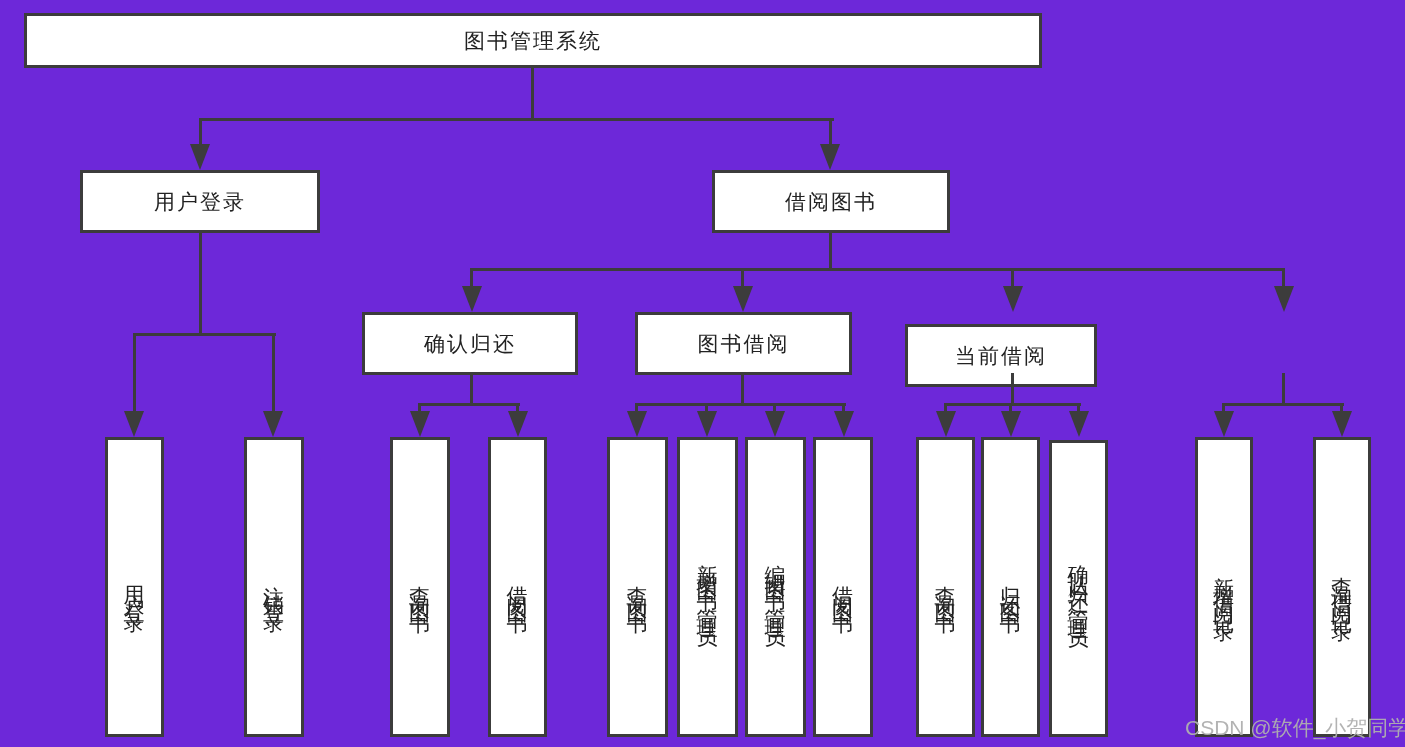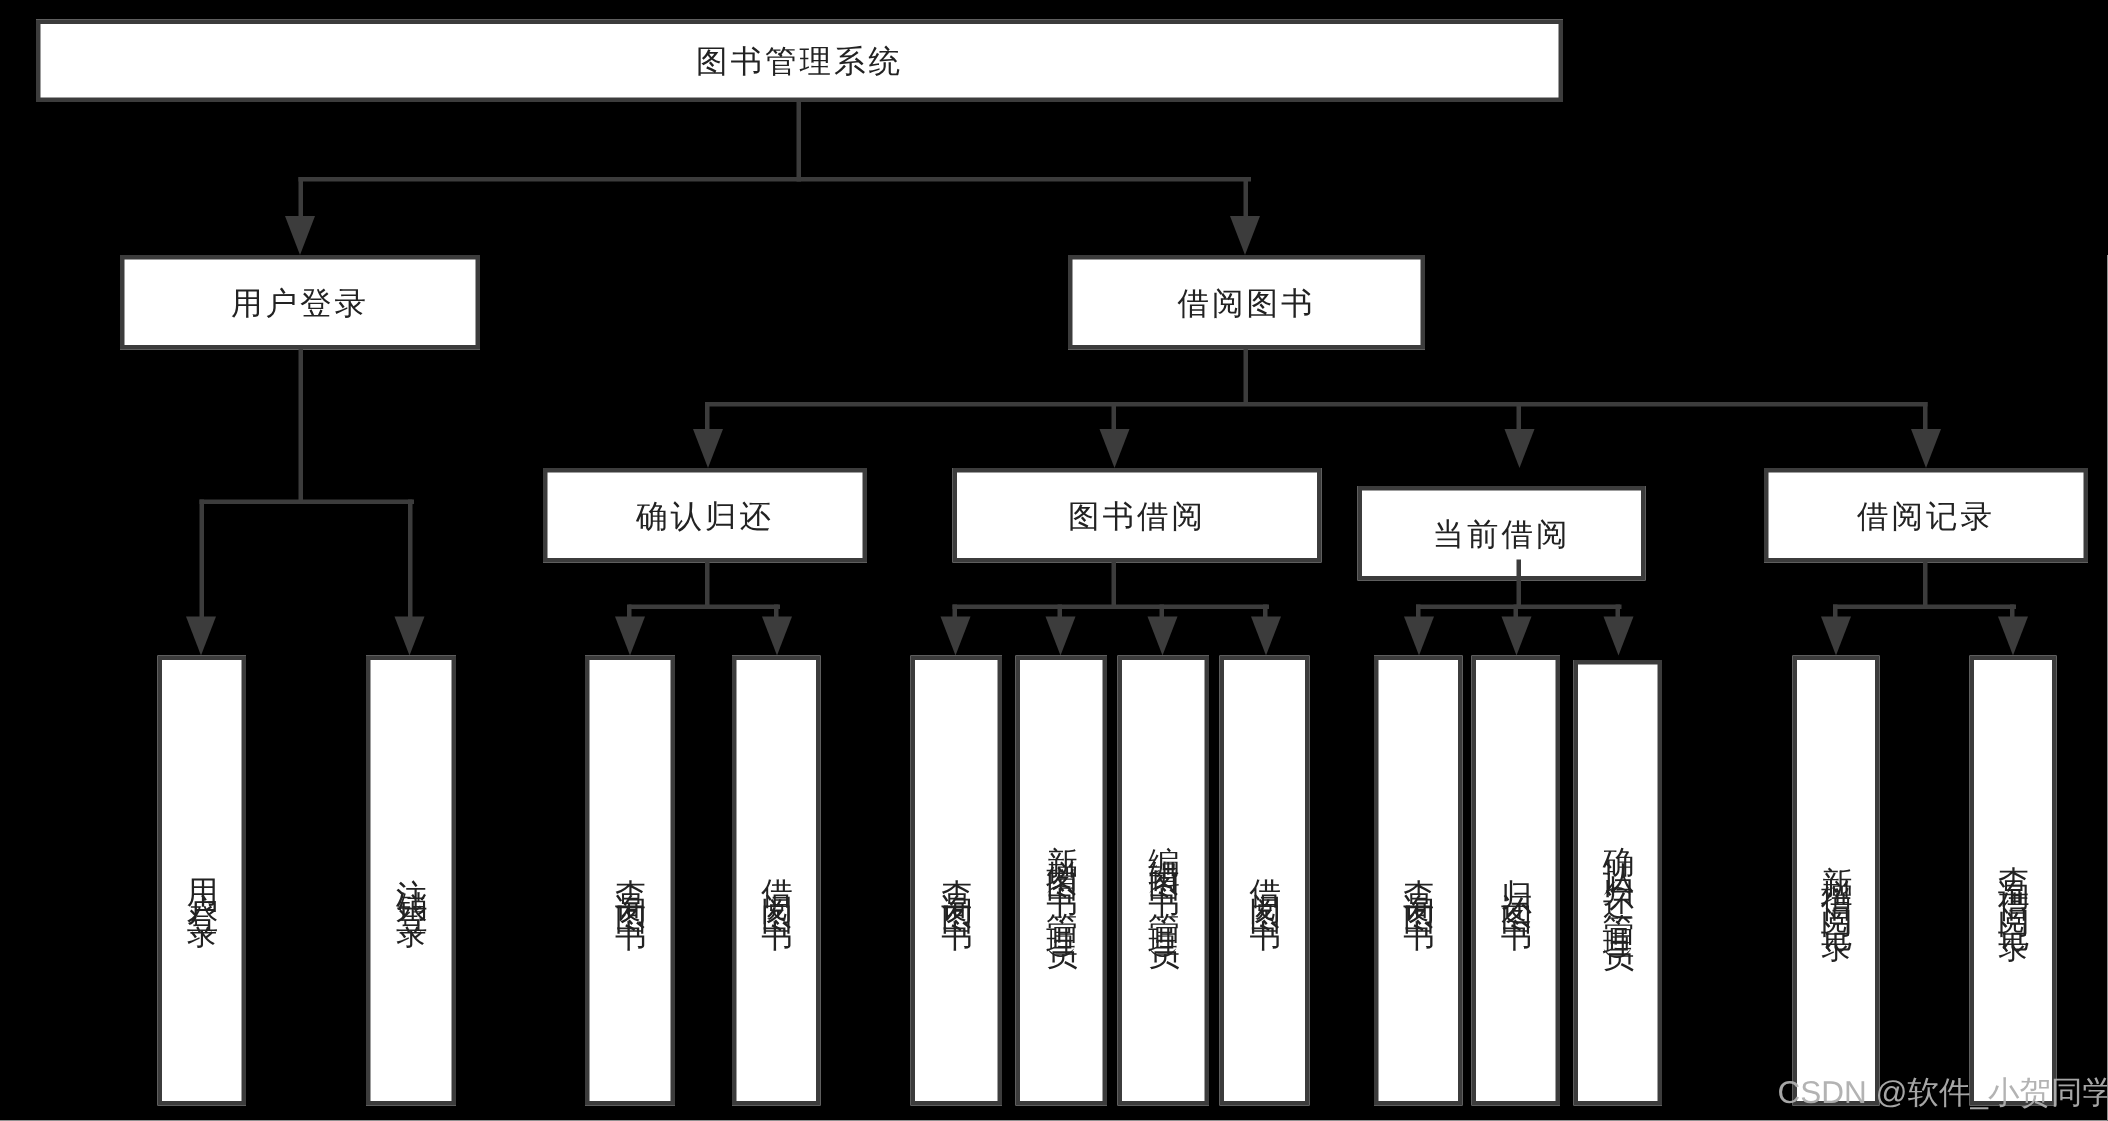--- a/index.html
+++ b/index.html
@@ -1,19 +1,19 @@
 <!DOCTYPE html>
 <html><head>
 <meta charset="utf-8">
 <style>
   html,body{margin:0;padding:0;background:#ffffff;}
   #canvas{
     position:relative;
     width:1405px;height:747px;
-    background:#000000;
+    background:#6d28d9;
     font-family:"Liberation Sans","DejaVu Sans",sans-serif;
     overflow:hidden;
   }
   .node{
     position:absolute;
     box-sizing:border-box;
     border:3px solid #3c3c3c;
     background:#ffffff;
     display:flex;
     align-items:center;
@@ -89,28 +89,25 @@
   <div class="line" style="left:741px;top:268px;width:3px;height:18px;"></div>
   <div class="arrow" style="left:733px;top:286px;"></div>
   <div class="line" style="left:1011px;top:268px;width:3px;height:18px;"></div>
   <div class="arrow" style="left:1003px;top:286px;"></div>
   <div class="line" style="left:1282px;top:268px;width:3px;height:18px;"></div>
   <div class="arrow" style="left:1274px;top:286px;"></div>
 
   <div class="node hnode" style="left:362px;top:312px;width:216px;height:63px;">
     <span>确认归还</span>
   </div>
-  <div class="node hnode" style="left:635px;top:312px;width:246px;height:63px;">
+  <div class="node hnode" style="left:635px;top:312px;width:217px;height:63px;">
     <span>图书借阅</span>
   </div>
   <div class="node hnode" style="left:905px;top:324px;width:192px;height:63px;">
     <span>当前借阅</span>
-  </div>
-  <div class="node hnode" style="left:1176px;top:312px;width:216px;height:63px;">
-    <span>借阅记录</span>
   </div>
 
   <div class="line" style="left:470px;top:373px;width:3px;height:33px;"></div>
   <div class="line" style="left:419px;top:403px;width:101px;height:3px;"></div>
   <div class="line" style="left:418px;top:403px;width:3px;height:9px;"></div>
   <div class="arrow" style="left:410px;top:411px;"></div>
   <div class="line" style="left:516px;top:403px;width:3px;height:9px;"></div>
   <div class="arrow" style="left:508px;top:411px;"></div>
 
   <div class="line" style="left:741px;top:373px;width:3px;height:33px;"></div>

